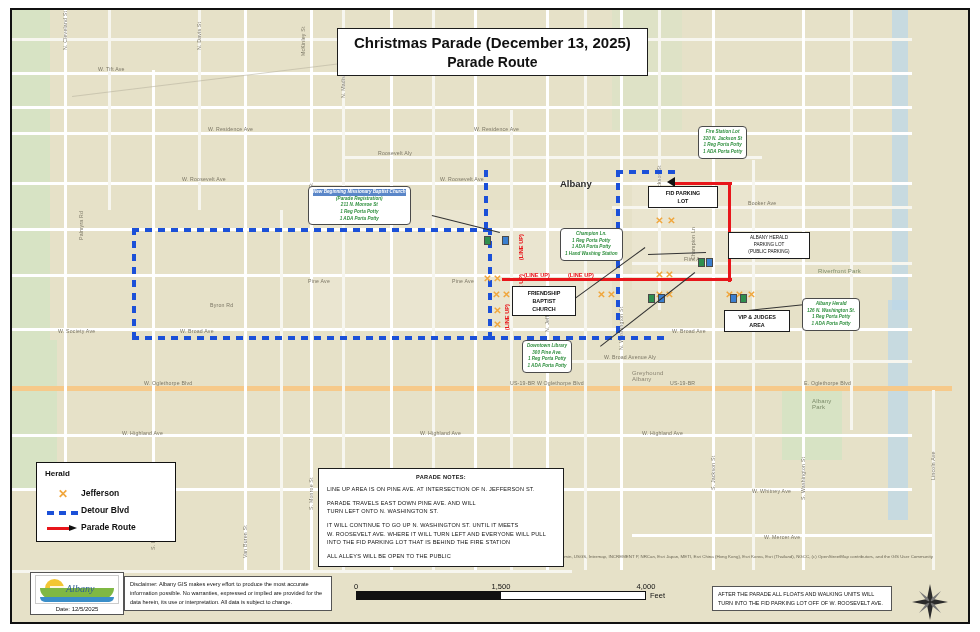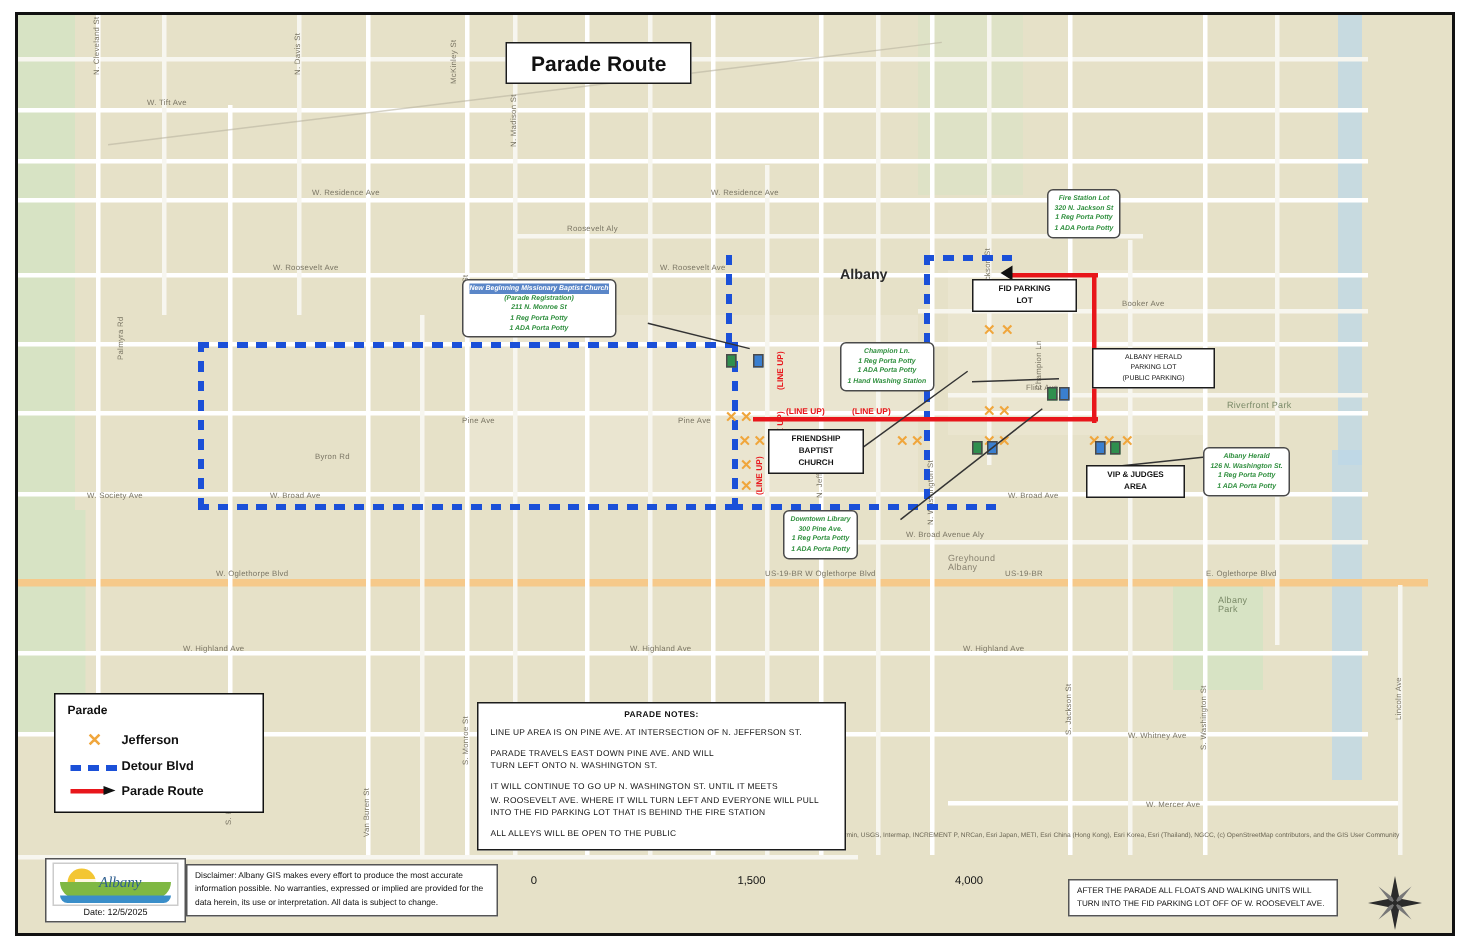--- a/index.html
+++ b/index.html
@@ -361,27 +361,28 @@
         <div>BAPTIST</div>
         <div>CHURCH</div>
       </div>
 
       <div class="pbox" style="left:712px;top:300px;width:58px;">
         <div>VIP &amp; JUDGES</div>
         <div>AREA</div>
       </div>
 
       <div class="titlebox" style="left:325px;top:18px;">
+        <div class="l1">Christmas Parade (December 13, 2025)</div>
         <div class="l2">Parade Route</div>
       </div>
 
       <div class="attrib" style="left:545px;top:544px;">Garmin, USGS, Intermap, INCREMENT P, NRCan, Esri Japan, METI, Esri China (Hong Kong), Esri Korea, Esri (Thailand), NGCC, (c) OpenStreetMap contributors, and the GIS User Community</div>
 
       <div class="legendbox" style="left:24px;top:452px;width:122px;">
-        <div class="lt">Parade</div>
+        <div class="lt">Herald</div>
         <div class="legrow">
           <span class="legsym"><span class="sym-x">✕</span></span>
           <span class="legtxt">Jefferson</span>
         </div>
         <div class="legrow">
           <span class="legsym"><span class="sym-d"></span></span>
           <span class="legtxt">Detour Blvd</span>
         </div>
         <div class="legrow">
           <span class="legsym">
@@ -413,20 +414,25 @@
         <div class="logo-date">Date: 12/5/2025</div>
       </div>
 
       <div class="disclaimer" style="left:112px;top:566px;width:196px;">Disclaimer:  Albany GIS makes every effort to produce the most accurate information possible.  No warranties, expressed or implied are provided for the data herein, its use or interpretation.  All data is subject to change.</div>
 
       <div class="scalewrap" style="left:344px;top:572px;width:290px;">
         <div class="scale-ticks">
           <span style="left:0;">0</span>
           <span style="left:50%;">1,500</span>
           <span style="left:100%;">4,000</span>
+        </div>
+        <div class="scale-bar">
+          <div class="seg on"></div>
+          <div class="seg off"></div>
+          <div class="scale-unit">Feet</div>
         </div>
       </div>
 
       <div class="afterbox" style="left:700px;top:576px;width:168px;">AFTER THE PARADE ALL FLOATS AND WALKING UNITS WILL TURN INTO THE FID PARKING LOT OFF OF W. ROOSEVELT AVE.</div>
 
       <div class="compass" style="left:898px;top:572px;">
         <svg width="40" height="40" viewBox="0 0 40 40">
           <g transform="translate(20,20)">
             <polygon points="0,-18 3,-3 0,0 -3,-3" fill="#2b2b2b"></polygon>
             <polygon points="0,18 3,3 0,0 -3,3" fill="#2b2b2b"></polygon>

